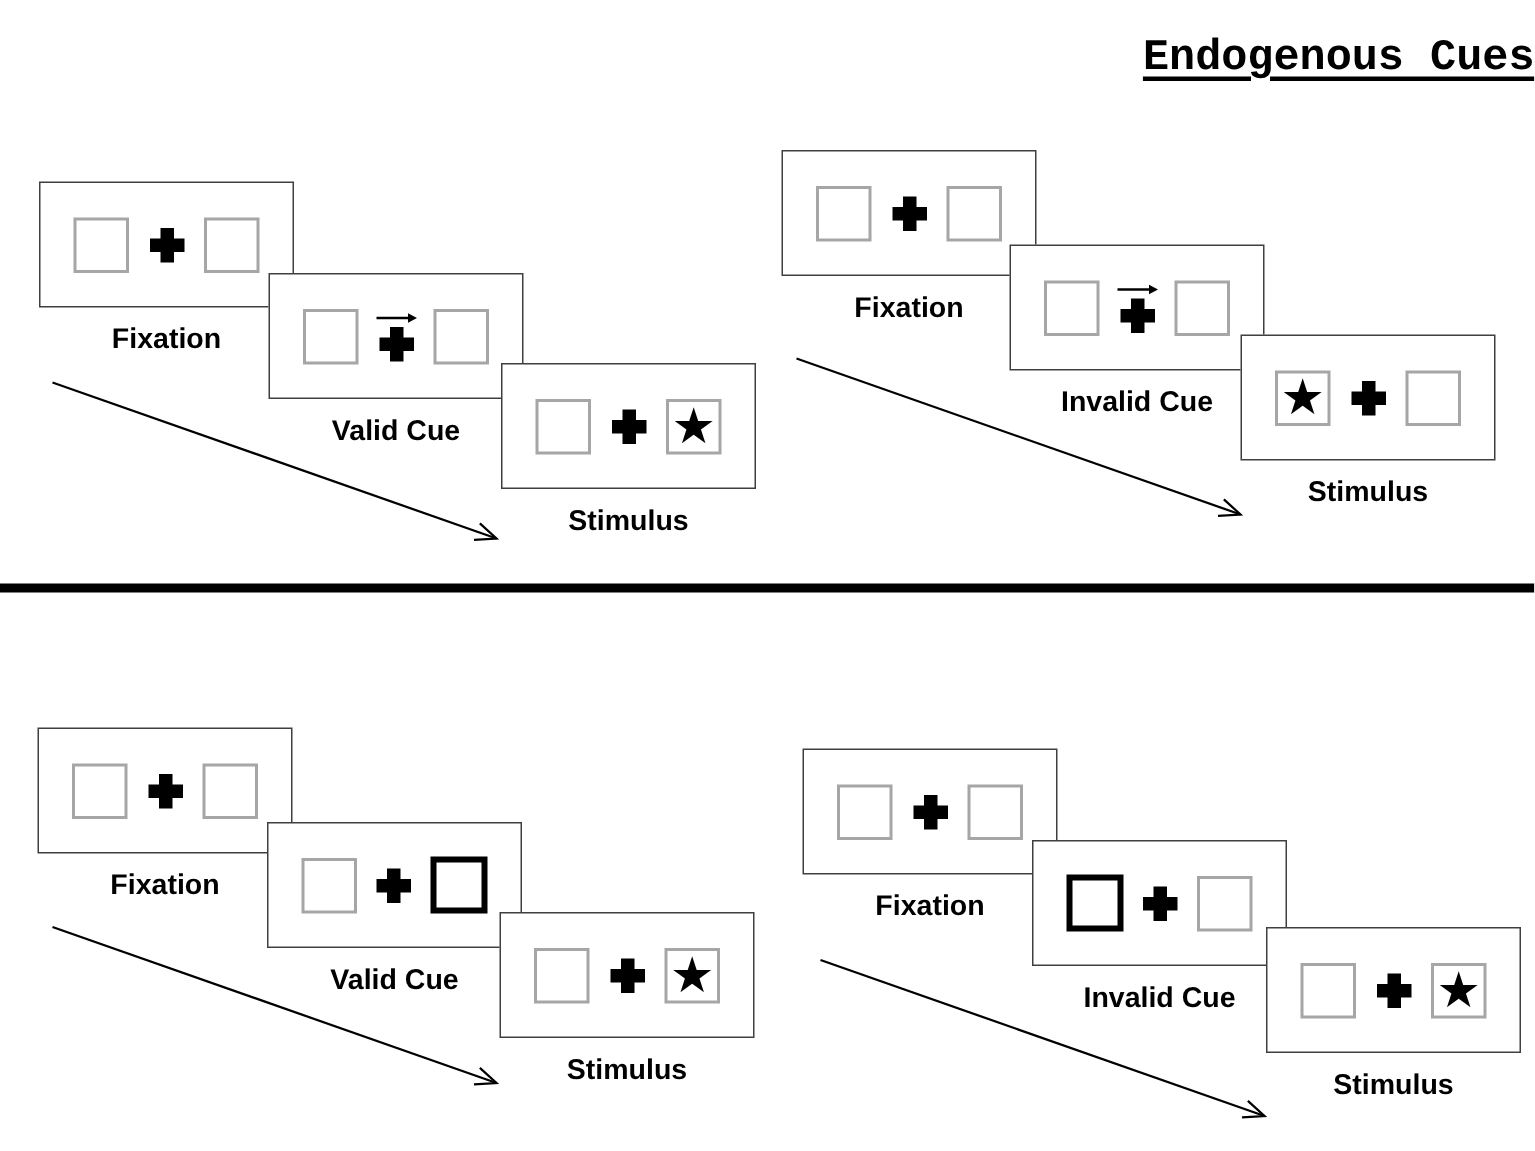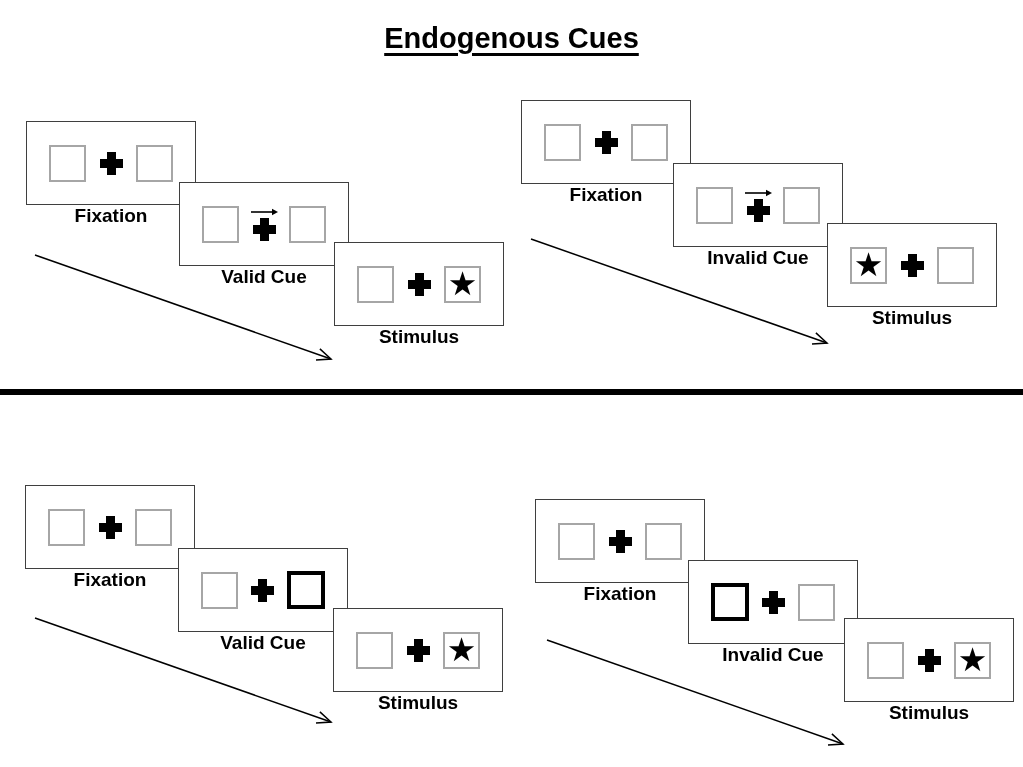--- a/index.html
+++ b/index.html
@@ -1,23 +1,23 @@
 <!DOCTYPE html>
 <html><head>
 <meta charset="utf-8">
 <style>
   html,body{margin:0;padding:0;background:#fff;}
   #canvas{
     position:relative;width:1023px;height:767px;background:#ffffff;overflow:hidden;
     font-family:"Liberation Sans",sans-serif;color:#000;
   }
   .section-title{
-    position:absolute;left:0;width:100%;text-align:center;
+    position:absolute;left:0;width:100%;text-align:right;
     font-size:29px;font-weight:700;
-    text-decoration:underline;text-decoration-thickness:3px;text-underline-offset:5px;
+    text-decoration:underline;text-decoration-thickness:3px;text-underline-offset:5px;font-family:Liberation Mono, monospace;
   }
   .divider{position:absolute;left:0;width:100%;height:6px;background:#000;}
   .step{position:absolute;width:170px;}
   .panel{
     box-sizing:border-box;width:170px;height:84px;background:#ffffff;
     border:1px solid #3f3f3f;
     display:flex;align-items:center;justify-content:space-between;
     padding:0 22px;
   }
   .sq{
@@ -28,21 +28,21 @@
   .sq.thick{border:4px solid #000;width:38px;height:38px;}
   .sq .glyph{display:none;font-size:33px;line-height:1;color:#000;transform:translateY(-1px);}
   .sq.has-star .glyph{display:block;}
   .center-col{display:flex;flex-direction:column;align-items:center;}
   .cue-arrow{display:none;margin-bottom:1px;}
   .cue-arrow.visible{display:block;}
   .plus{position:relative;width:23px;height:23px;}
   .plus::before{content:"";position:absolute;left:0;top:7px;width:23px;height:9px;background:#000;}
   .plus::after{content:"";position:absolute;left:7px;top:0;width:9px;height:23px;background:#000;}
   .step-label{
-    text-align:center;font-size:19px;font-weight:700;white-space:nowrap;
+    margin-top:11px;text-align:center;font-size:19px;font-weight:700;white-space:nowrap;
   }
   .timeline-arrow{position:absolute;}
 </style>
 </head>
 <body>
 
 <div id="canvas">
 
   <div class="section-title" style="top:22px">Endogenous Cues</div>
 

